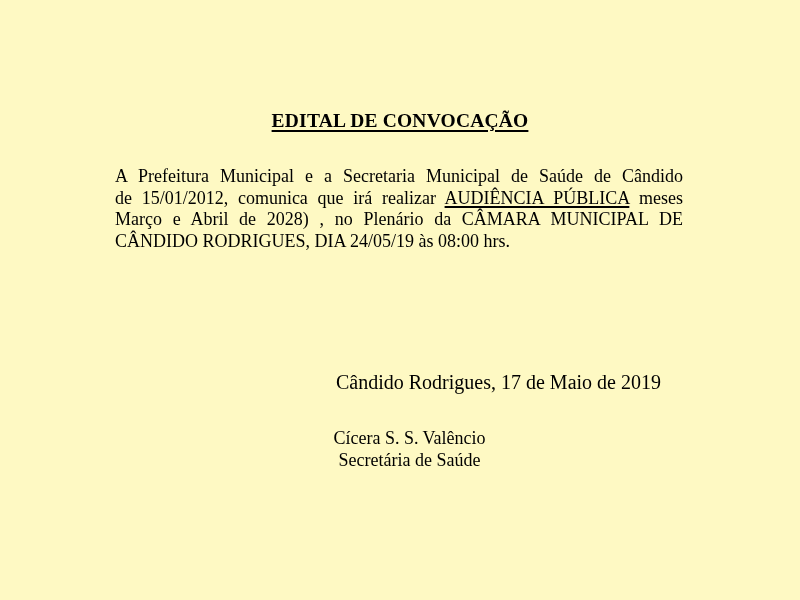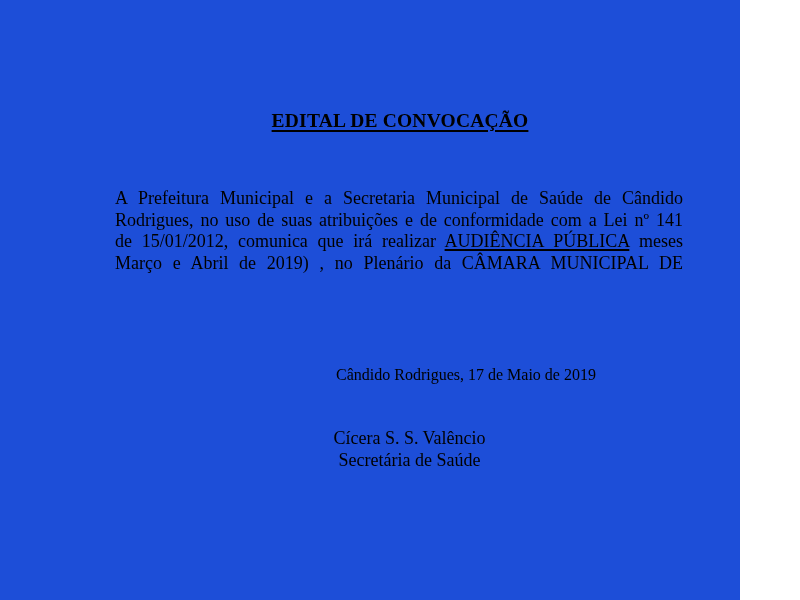--- a/index.html
+++ b/index.html
@@ -2,66 +2,66 @@
 <html><head>
 <meta charset="utf-8">
 <style>
   html, body {
     margin: 0;
     padding: 0;
     background: #ffffff;
   }
   .page {
     position: relative;
-    width: 740px;
+    width: 800px;
     height: 600px;
-    background: #1d4ed8;
+    background: #fef9c3;
     color: #000000;
     font-family: "Liberation Serif", serif;
     overflow: hidden;
   }
   .title {
     position: absolute;
     top: 110px;
     left: 0;
     width: 800px;
     text-align: center;
     font-size: 19.5px;
     font-weight: bold;
     text-decoration: underline;
     text-decoration-thickness: 2px;
     text-underline-offset: 3px;
     letter-spacing: 0.2px;
   }
   .para {
     position: absolute;
-    top: 188px;
+    top: 166px;
     left: 115px;
     width: 568px;
     font-size: 18px;
     line-height: 21.7px;
   }
   .pline {
     text-align: justify;
     text-align-last: justify;
   }
   .pline.last {
     text-align-last: left;
   }
   .b { font-weight: normal; }
   .u {
     text-decoration: underline;
     text-decoration-thickness: 2px;
     text-underline-offset: 2px;
   }
   .dateline {
     position: absolute;
-    top: 364px;
+    top: 372px;
     left: 336px;
-    font-size: 16px;
+    font-size: 20px;
     line-height: 21.7px;
     white-space: nowrap;
   }
   .signature {
     position: absolute;
     top: 428px;
     left: 12px;
     width: 795px;
     text-align: center;
     font-size: 18px;
@@ -74,34 +74,34 @@
 <div class="page">
 
   <div class="title">EDITAL DE CONVOCAÇÃO</div>
 
   <div class="para">
 
     <div class="pline">
       <span>A Prefeitura Municipal e a Secretaria Municipal de Saúde de Cândido</span>
     </div>
 
-    <div class="pline">
-      <span>Rodrigues, no uso de suas atribuições e de conformidade com a Lei nº 141</span>
-    </div>
 
     <div class="pline">
       <span>de 15/01/2012, comunica que irá realizar </span><span class="b u">AUDIÊNCIA PÚBLICA</span><span> meses</span>
     </div>
 
 
 
     <div class="pline">
-      <span>Março e Abril de 2019) , no Plenário da </span><span class="b">CÂMARA MUNICIPAL DE</span>
+      <span>Março e Abril de 2028) , no Plenário da </span><span class="b">CÂMARA MUNICIPAL DE</span>
     </div>
 
+    <div class="pline last">
+      <span class="b">CÂNDIDO RODRIGUES, DIA 24/05/19 às 08:00 hrs.</span>
+    </div>
 
   </div>
 
   <div class="dateline">Cândido Rodrigues, 17 de Maio de 2019</div>
 
   <div class="signature">
     <div>Cícera S. S. Valêncio</div>
     <div>Secretária de Saúde</div>
   </div>
 

